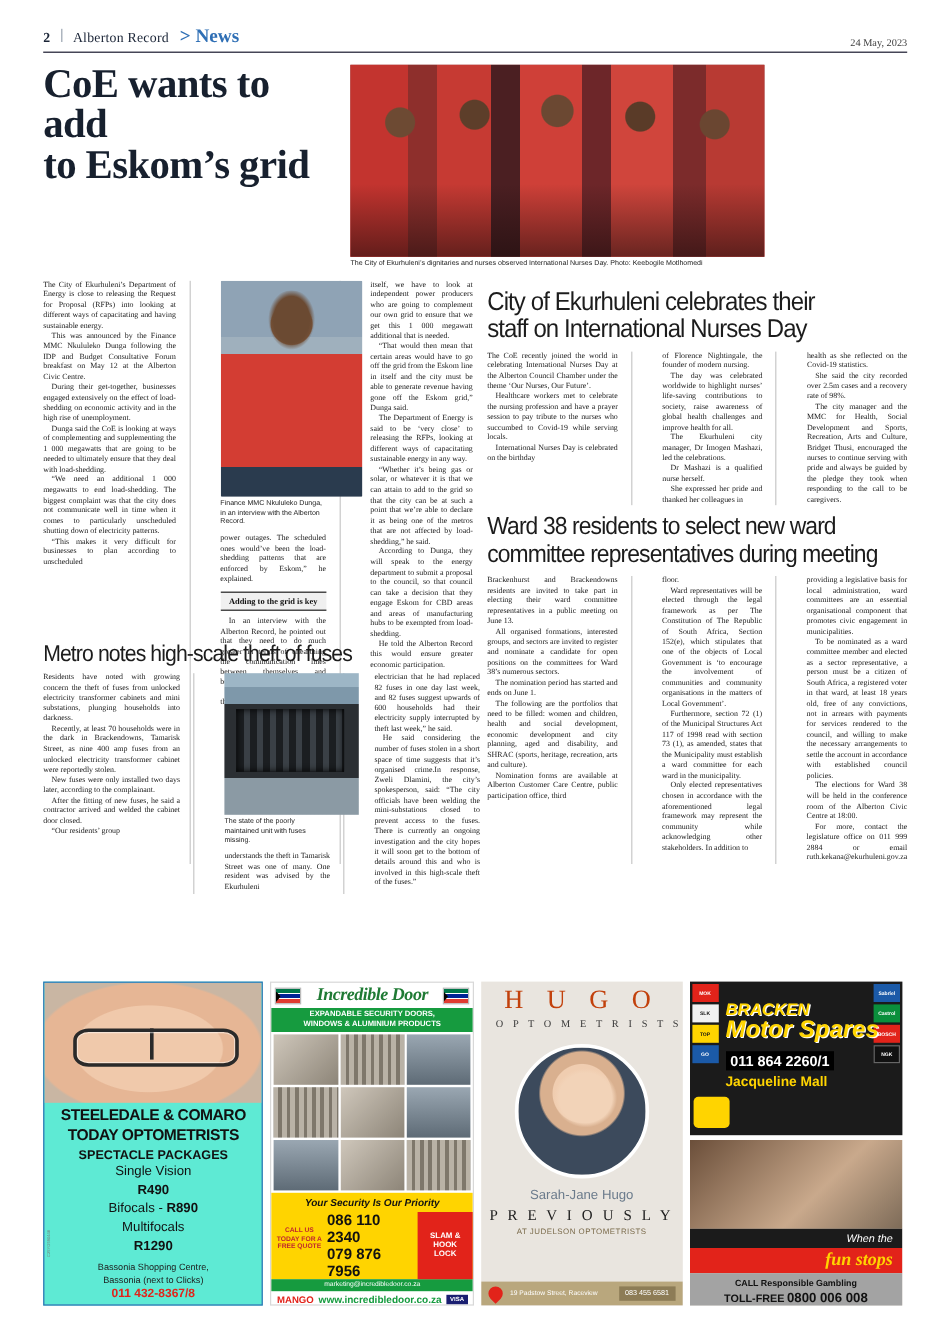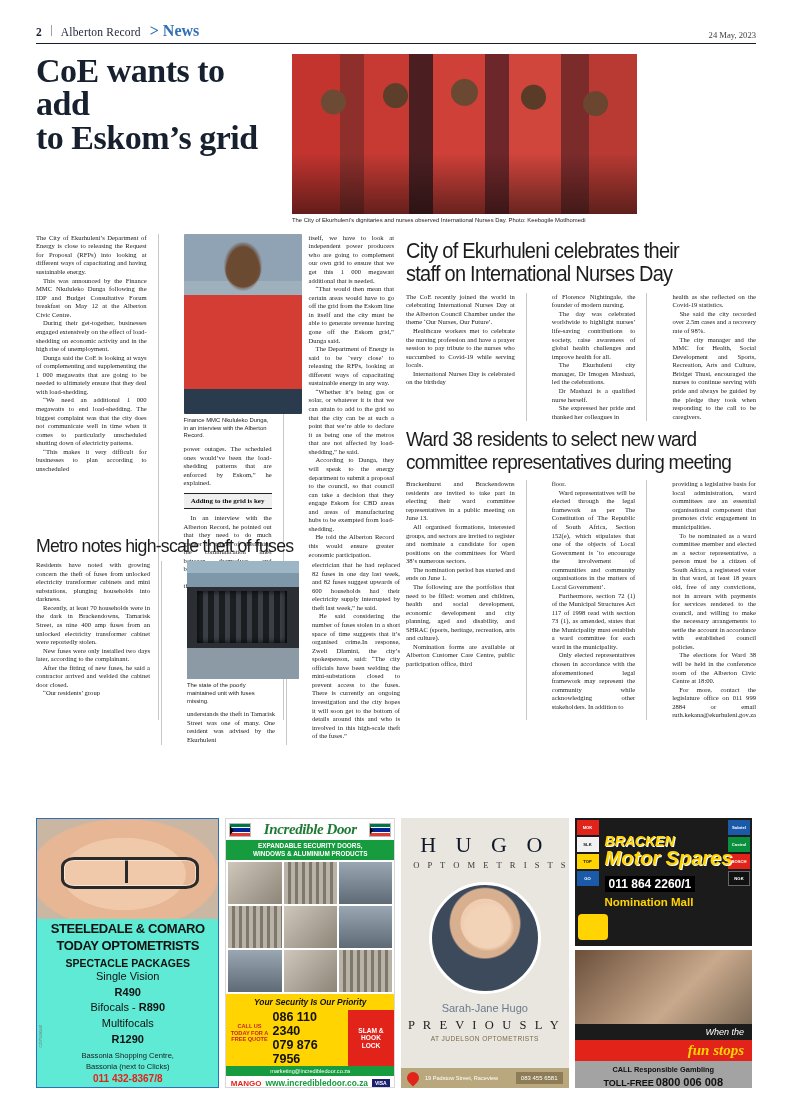--- a/index.html
+++ b/index.html
@@ -162,21 +162,21 @@
                width:46px; display:flex; align-items:center; }
   .door-mail { background:#169b3f; color:#fff; font-family:"Liberation Sans", sans-serif;
                font-size:5.6px; text-align:center; padding:2px 0; }
   .door-web { font-family:"Liberation Sans", sans-serif; font-weight:bold; font-size:8.4px;
               color:#169b3f; display:flex; align-items:center; justify-content:center; gap:4px;
               padding:2px 0; }
   .visa { background:#1a1f71; color:#fff; font-size:5px; font-weight:bold; padding:1px 3px;
           font-family:"Liberation Sans", sans-serif; }
 
   .hugo-t { text-align:center; font-family:"Liberation Serif", serif; font-size:22px;
-            letter-spacing:7px; color:#0f172a; padding-top:14px; }
+            letter-spacing:7px; color:#c2410c; padding-top:2px; }
   .hugo-s { text-align:right; font-family:"Liberation Serif", serif; font-size:8.6px;
             letter-spacing:3px; color:#3a3a3a; margin-top:2px; }
   .hugo-circle { width:112px; height:112px; border-radius:50%; margin:12px auto 0;
      background: radial-gradient(circle at 50% 36%, #f0cdb0 0 28%, #d9b08f 29% 40%, #3c4a5c 42% 100%);
      border:3px solid #fff; position:relative; overflow:hidden; }
   .hugo-circle:after{ content:""; position:absolute; left:26px; top:16px; width:60px; height:54px;
      background: radial-gradient(ellipse at 50% 48%, #f2d3b8 0 52%, rgba(0,0,0,0) 62%); border-radius:50%;}
   .hugo-name { text-align:center; font-family:"Liberation Sans", sans-serif; font-size:11px;
                color:#6b7b8c; margin-top:8px; }
   .hugo-prev { text-align:center; font-family:"Liberation Serif", serif; font-size:12.5px;
@@ -441,21 +441,21 @@
           <span class="lg" style="background:#1b5aa8;">Sabriel</span>
           <span class="lg" style="background:#0a8f3c;">Castrol</span>
           <span class="lg" style="background:#e2231a;">BOSCH</span>
           <span class="lg" style="background:#111;border:1px solid #666;">NGK</span>
         </div>
         <div class="br-title">
           <span style="display:block;font-size:14px;">BRACKEN</span>
           <span>Motor Spares</span>
         </div>
         <div class="br-phone">011 864 2260/1</div>
-        <div class="br-mall">Nomination Mall</div>
+        <div class="br-mall">Jacqueline Mall</div>
         <div class="shell"></div>
       </div>
 
       <div class="ad br-bottom">
         <div class="gamble-img"></div>
         <div class="when-band">When the</div>
         <div class="fun-band">fun stops</div>
         <div class="gamble-call">
           <div>CALL Responsible Gambling</div>
           <div><span class="free">TOLL-FREE</span>

